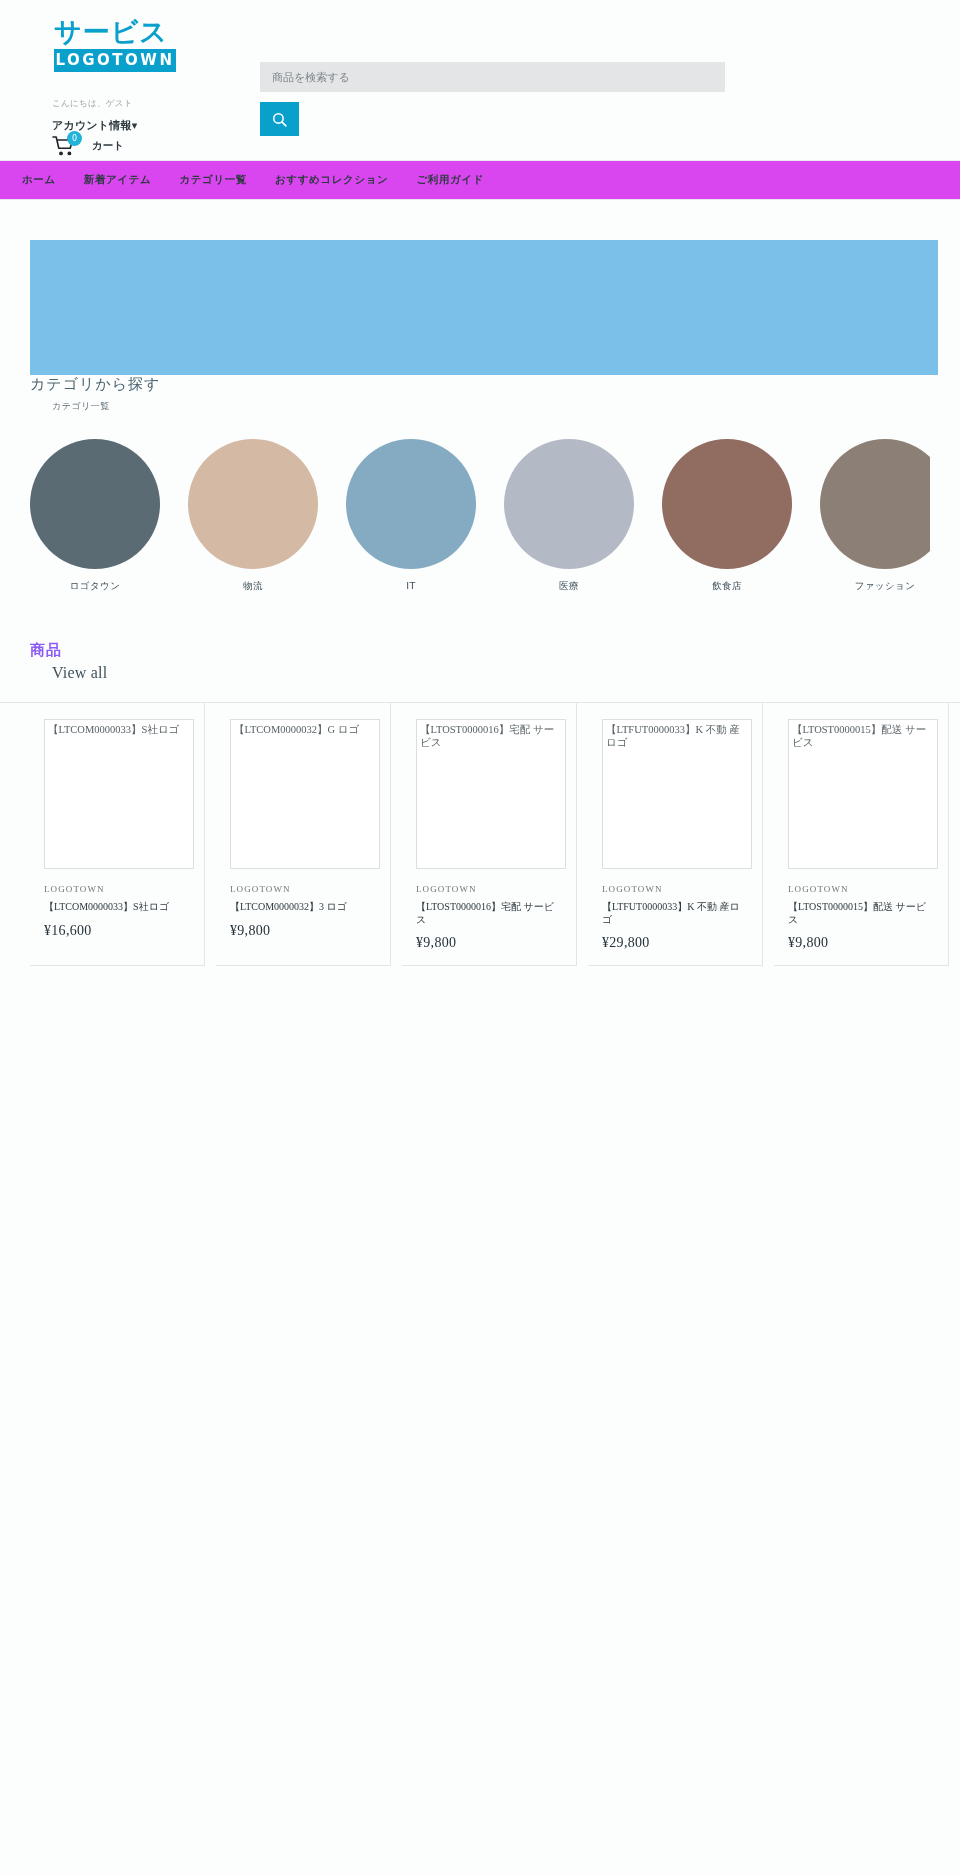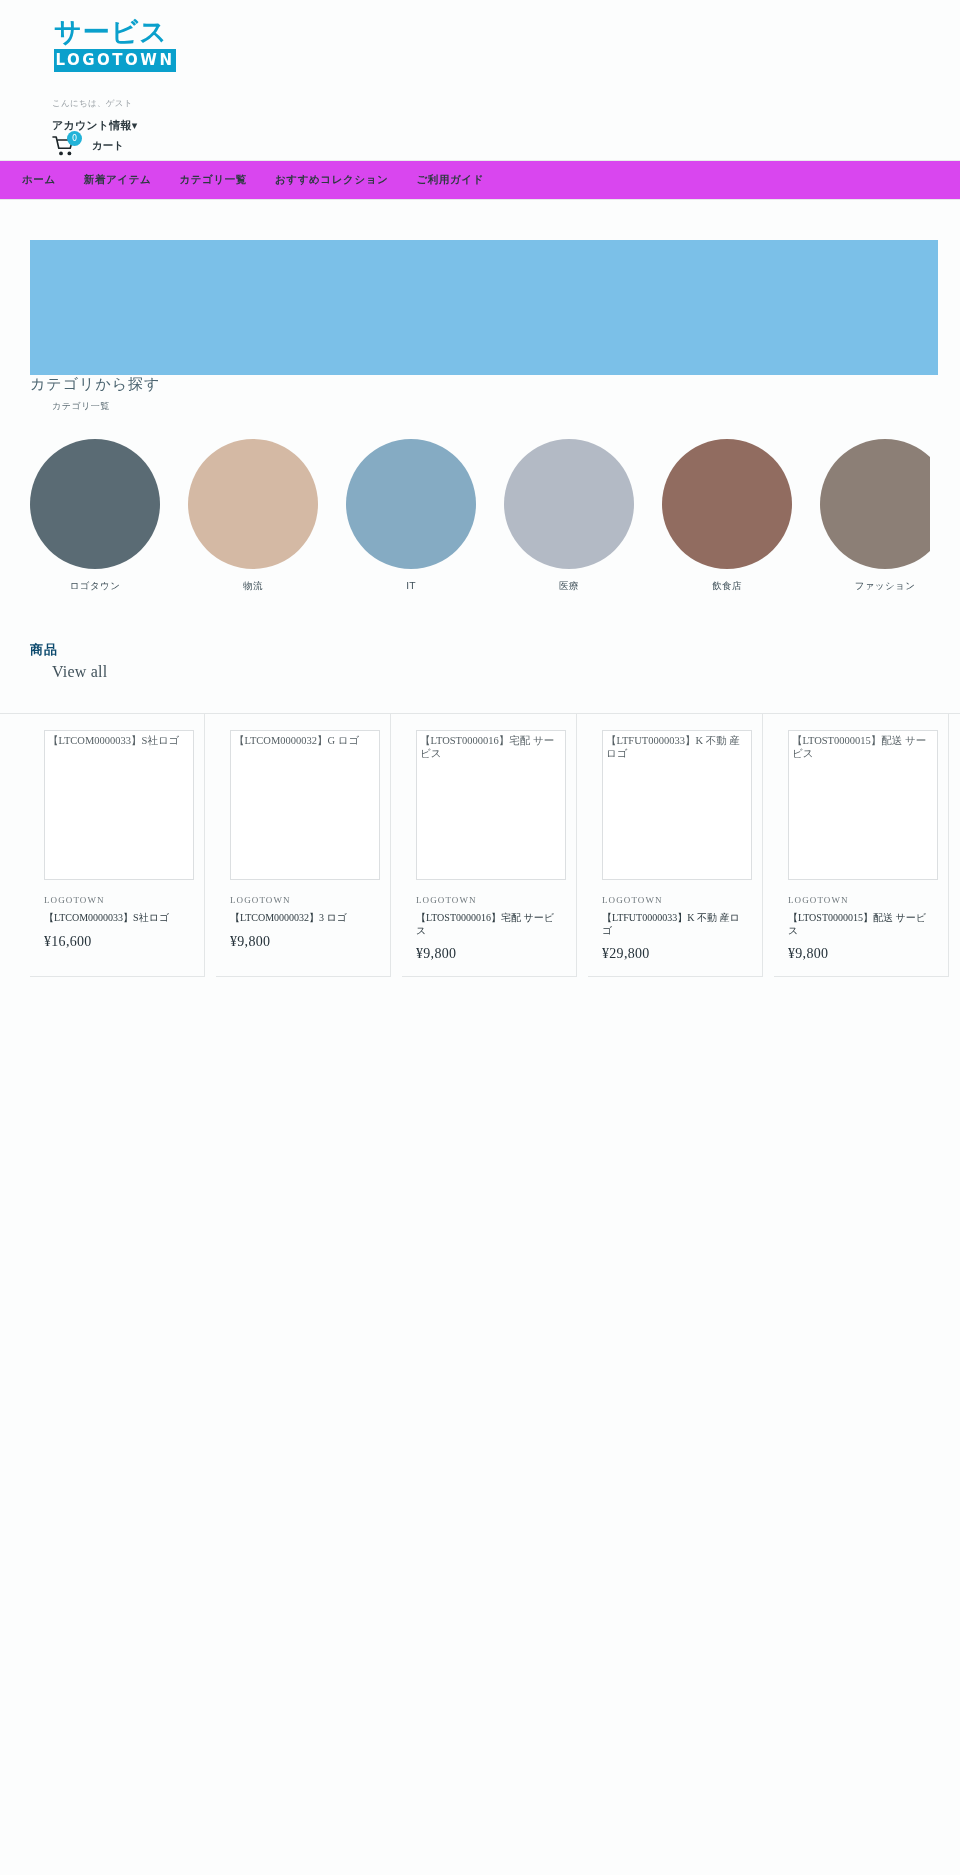--- a/index.html
+++ b/index.html
@@ -194,37 +194,37 @@
     font-family: "DejaVu Sans", sans-serif;
     font-size: 9.5px;
     color: #3f5059;
     letter-spacing: .4px;
   }
 
   
   .prod-head { margin-top: 48px; padding: 0 30px; }
   .prod-title {
     font-family: "DejaVu Sans", sans-serif;
-    font-size: 13px;
-    color: #0c4a6e;
+    font-size: 15px;
+    color: #8b5cf6;
     letter-spacing: 1px;
     margin: 7px 0 4px 0;
   }
   .view-all {
     display: inline-block;
     margin-left: 22px;
     font-family: "Liberation Serif", serif;
     font-size: 16px;
     color: #41525b;
     text-decoration: none;
     letter-spacing: .2px;
   }
 
   .grid {
-    margin-top: 32px;
+    margin-top: 20px;
     border-top: 1px solid #e3e6e7;
     display: flex;
     flex-wrap: wrap;
     padding-left: 30px;
   }
   .card {
     width: 175px;
     border-right: 1px solid #e3e6e7;
     border-bottom: 1px solid #e3e6e7;
     padding: 16px 14px 14px 14px;
@@ -271,20 +271,31 @@
 </head>
 <body>
 
 <header class="header">
 
   <div class="logo-wrap">
     <div class="logo-kana">サービス</div>
     <div class="logo-band">LOGOTOWN</div>
   </div>
 
+  <div class="search-area">
+    <input class="search-input" type="text" placeholder="商品を検索する" style="">
+    <button class="search-btn">
+      <span>
+        <svg width="17" height="17" viewBox="0 0 24 24" fill="none" stroke="#ffffff" stroke-width="2.2">
+          <circle cx="10.5" cy="10.5" r="6.6"></circle>
+          <line x1="15.3" y1="15.3" x2="21" y2="21" stroke-linecap="round"></line>
+        </svg>
+      </span>
+    </button>
+  </div>
 
   <div class="account-block">
     <div class="acct-small">こんにちは、ゲスト</div>
     <div class="acct-row">
       <span class="acct-name">アカウント情報</span>
       <span class="chevron">▾</span>
     </div>
     <div class="cart-row">
       <span class="cart-icon-wrap">
         <svg width="26" height="22" viewBox="0 0 26 22" fill="none" stroke="#1c2529" stroke-width="1.6">

